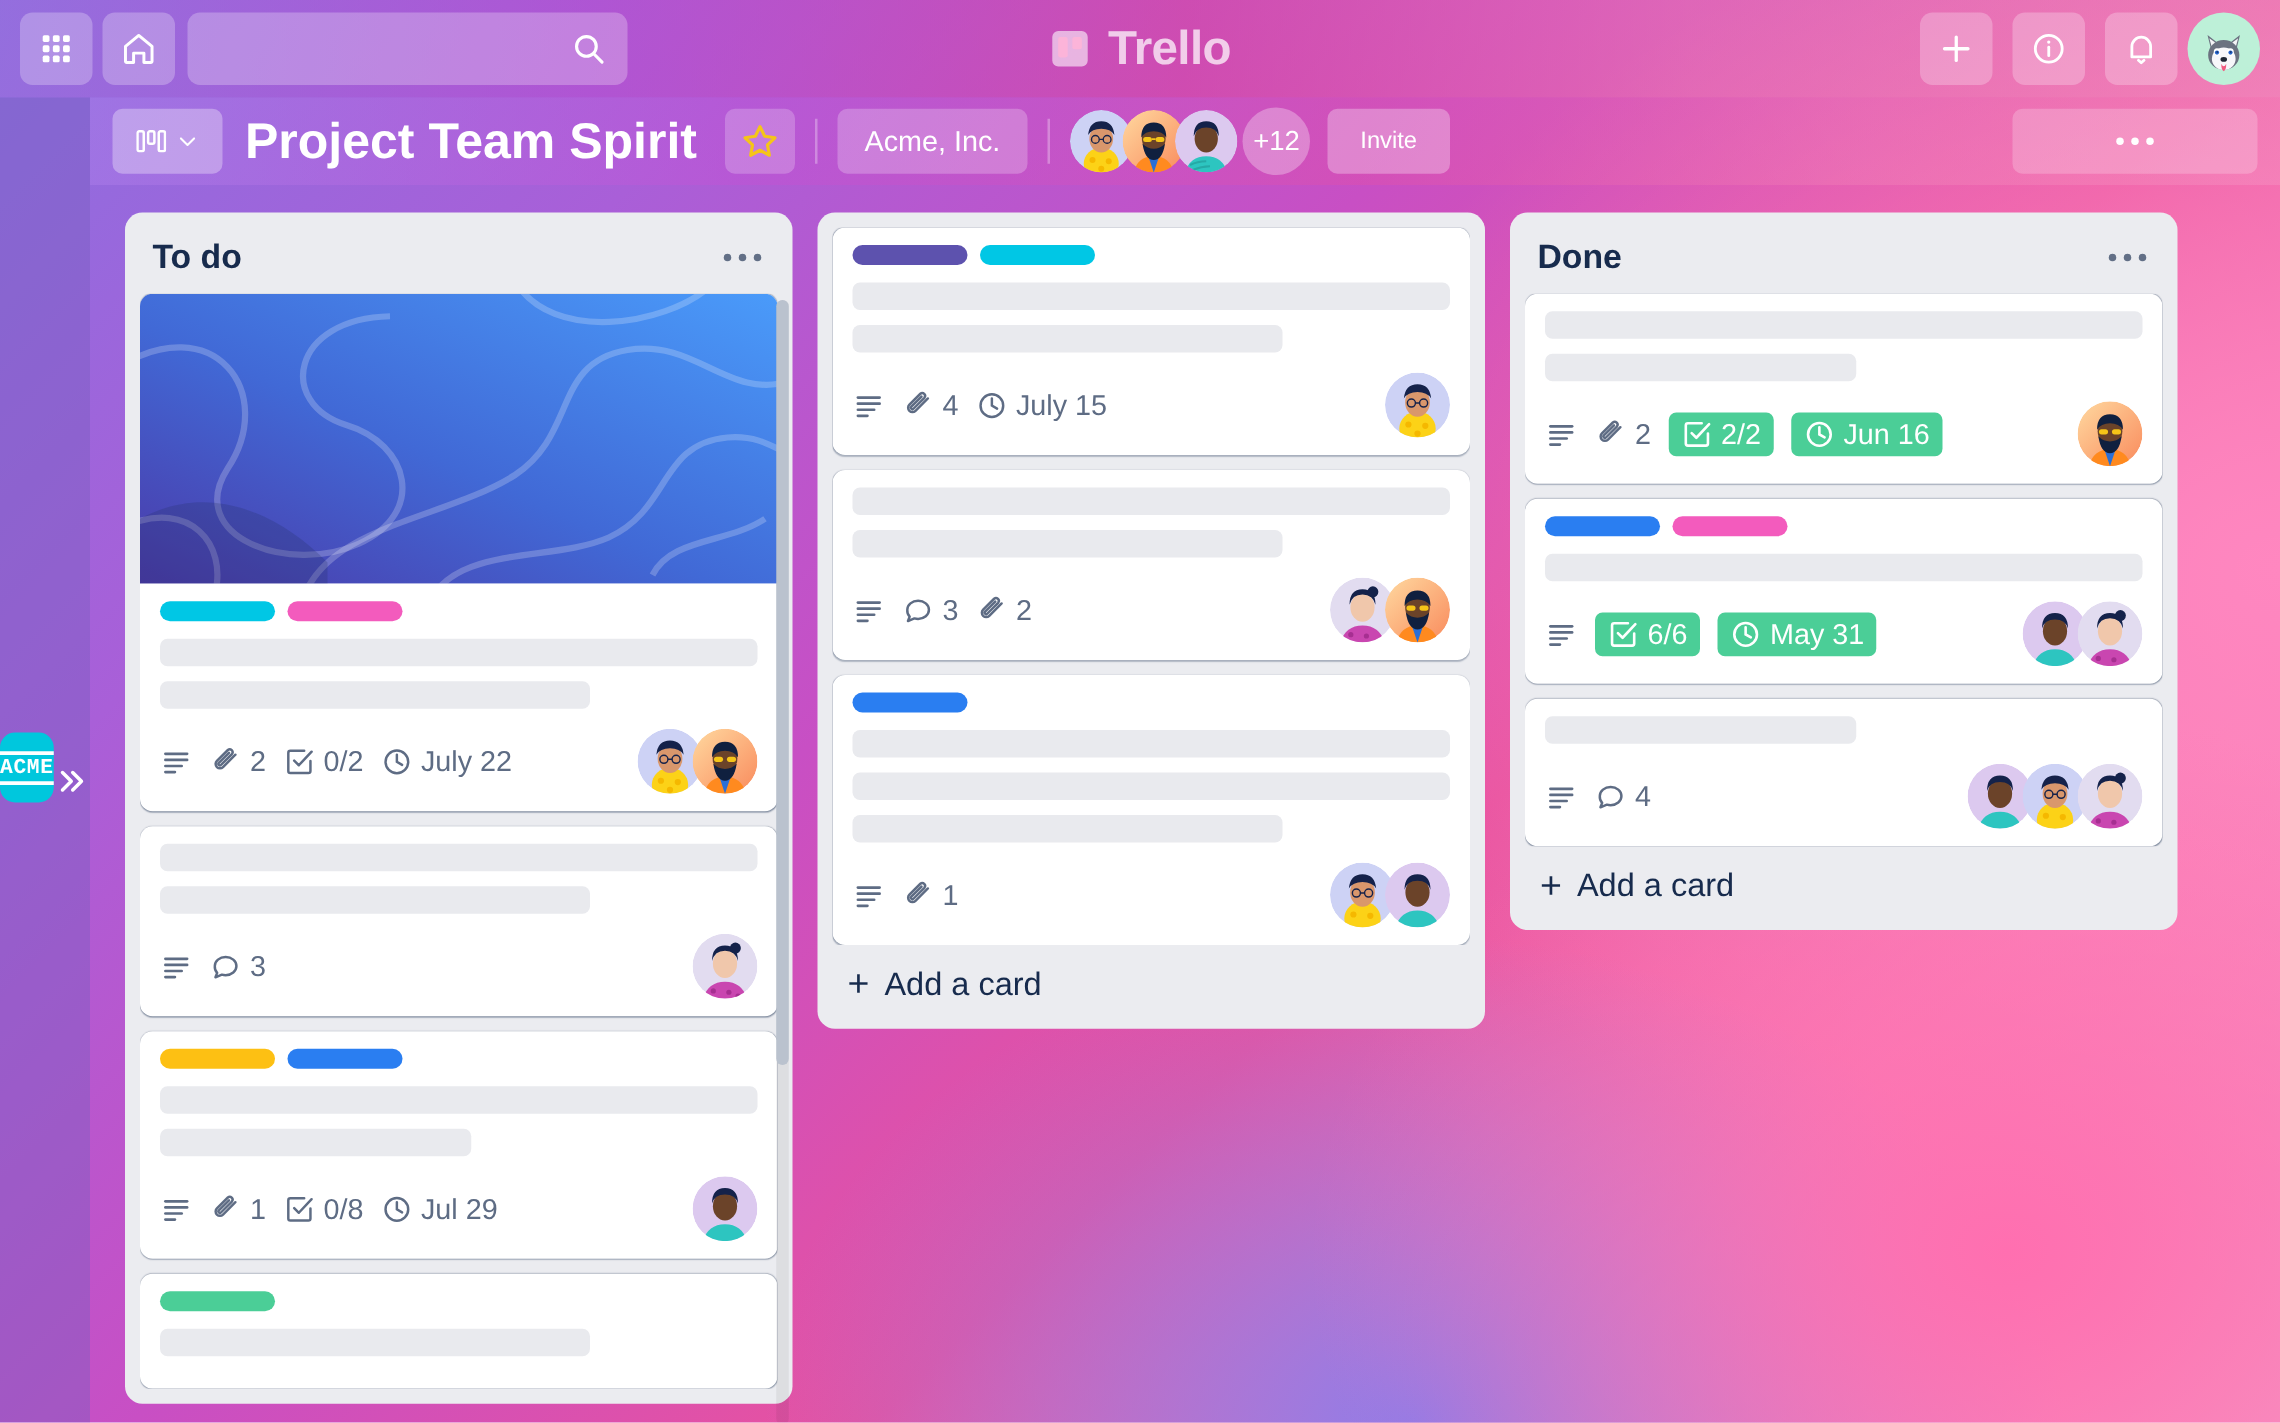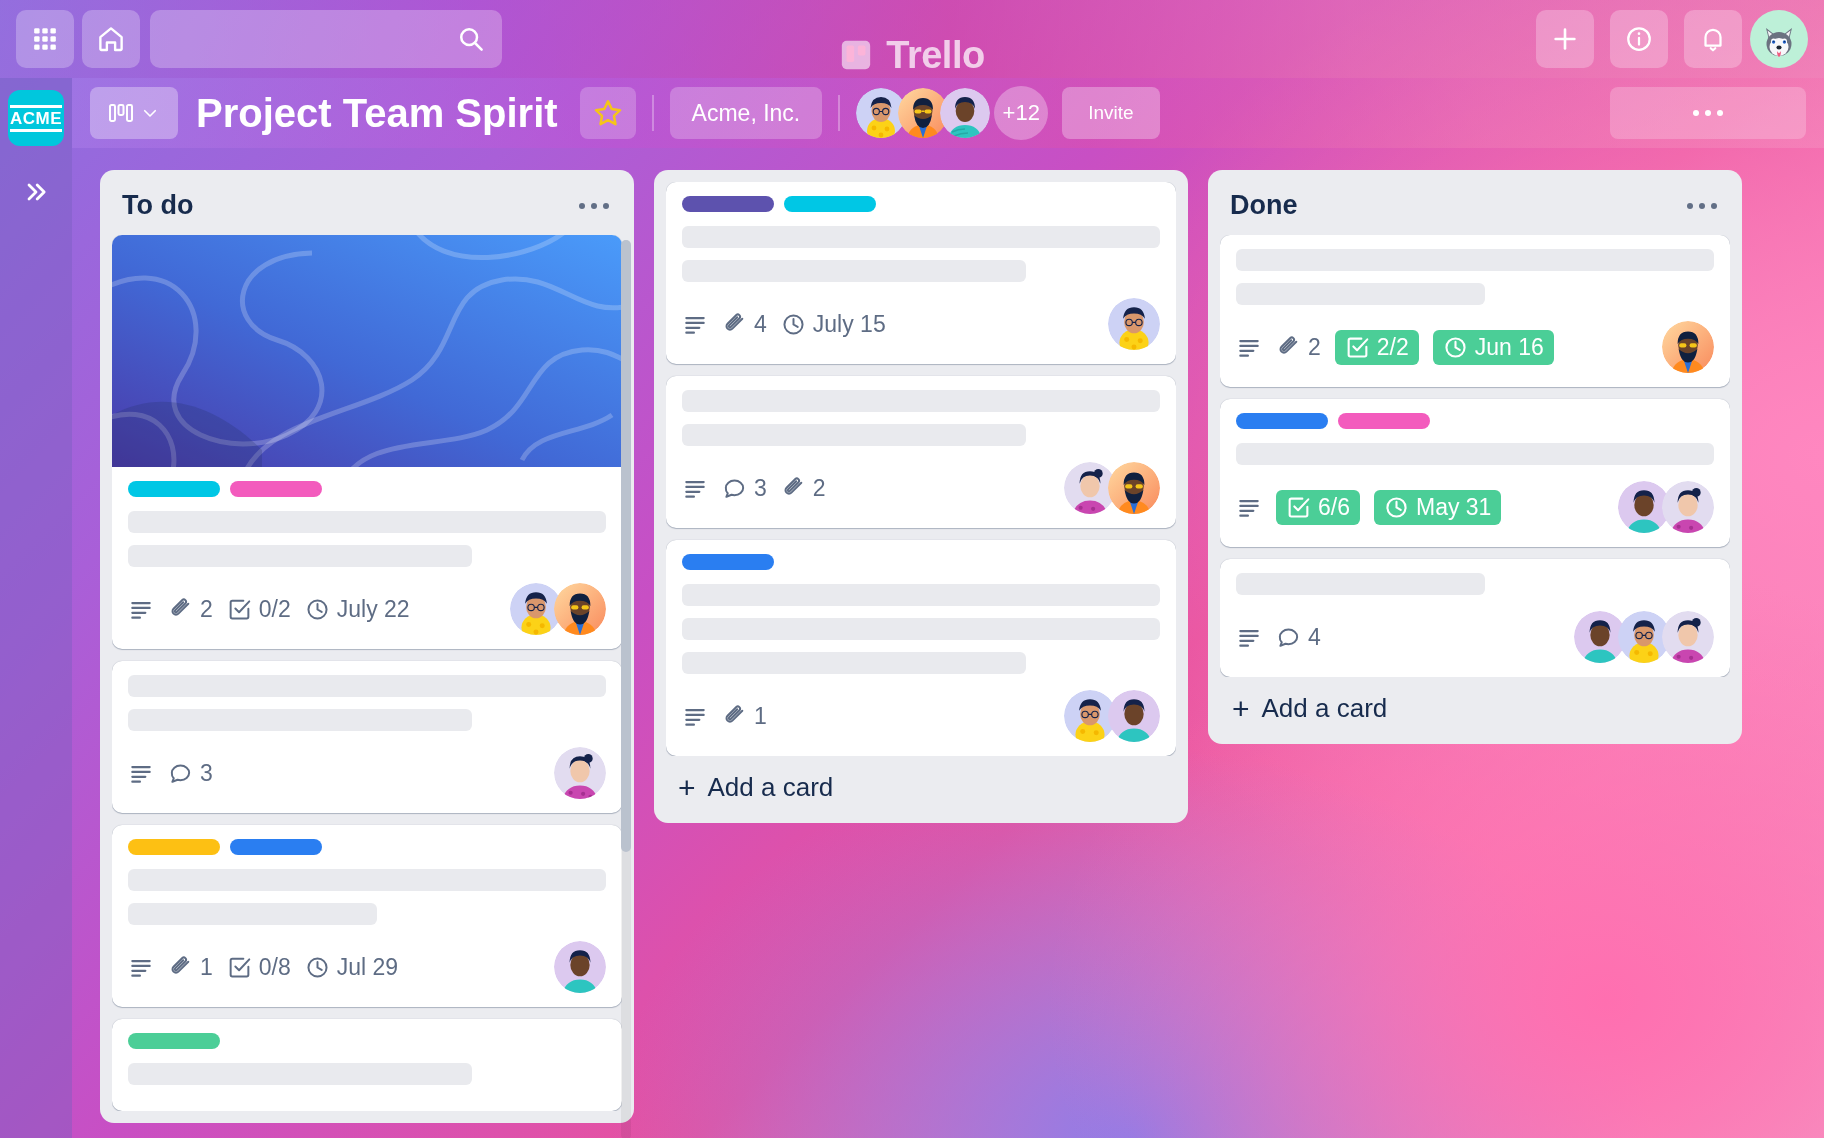--- a/index.html
+++ b/index.html
@@ -39,42 +39,42 @@
     margin-left: 10px; width: 352px; height: 58px; border-radius: 10px;
     background: rgba(255,255,255,.26);
     display: flex; align-items: center; padding: 0 16px; cursor: text;
   }
   .search-box input {
     flex: 1; background: transparent; border: none; outline: none;
     color: #fff; font-size: 19px; font-family: inherit;
   }
   .search-box input::placeholder { color: rgba(255,255,255,.75); }
   .brand {
-    position: absolute; left: 0; right: 0; top: 16px; height: 78px;
+    position: absolute; left: 0; right: 0; top: 0; height: 78px;
     display: flex; align-items: center; justify-content: center;
     pointer-events: none;
   }
   .brand-inner { display: flex; align-items: center; gap: 13px; pointer-events: auto; }
   .brand-name {
     color: rgba(255,255,255,.72); font-size: 38px; font-weight: bold; letter-spacing: -.5px;
   }
   .tb-right {
     margin-left: auto; display: flex; align-items: center; gap: 8px; z-index: 3;
   }
   .avatar-top {
     width: 58px; height: 58px; border-radius: 50%;
     background: #bdf0d8; overflow: hidden; flex: none; cursor: pointer;
     display: flex; align-items: center; justify-content: center;
   }
 
   
   .rail {
     position: absolute; left: 0; top: 78px; width: 72px; height: 1060px;
     background: rgba(120,95,190,.42);
-    display: flex; flex-direction: column; align-items: center; padding-top: 12px;
+    display: flex; flex-direction: row; align-items: center; padding-top: 12px; font-family: Liberation Mono, monospace;
   }
   .acme-logo {
     width: 56px; height: 56px; border-radius: 12px; background: #00c7dd;
     display: flex; align-items: center; justify-content: center; cursor: pointer;
   }
   .acme-text {
     color: #fff; font-size: 17px; font-weight: bold; letter-spacing: .5px;
     border-top: 3px solid #fff; border-bottom: 3px solid #fff;
     padding: 2px 0; line-height: 1;
   }

